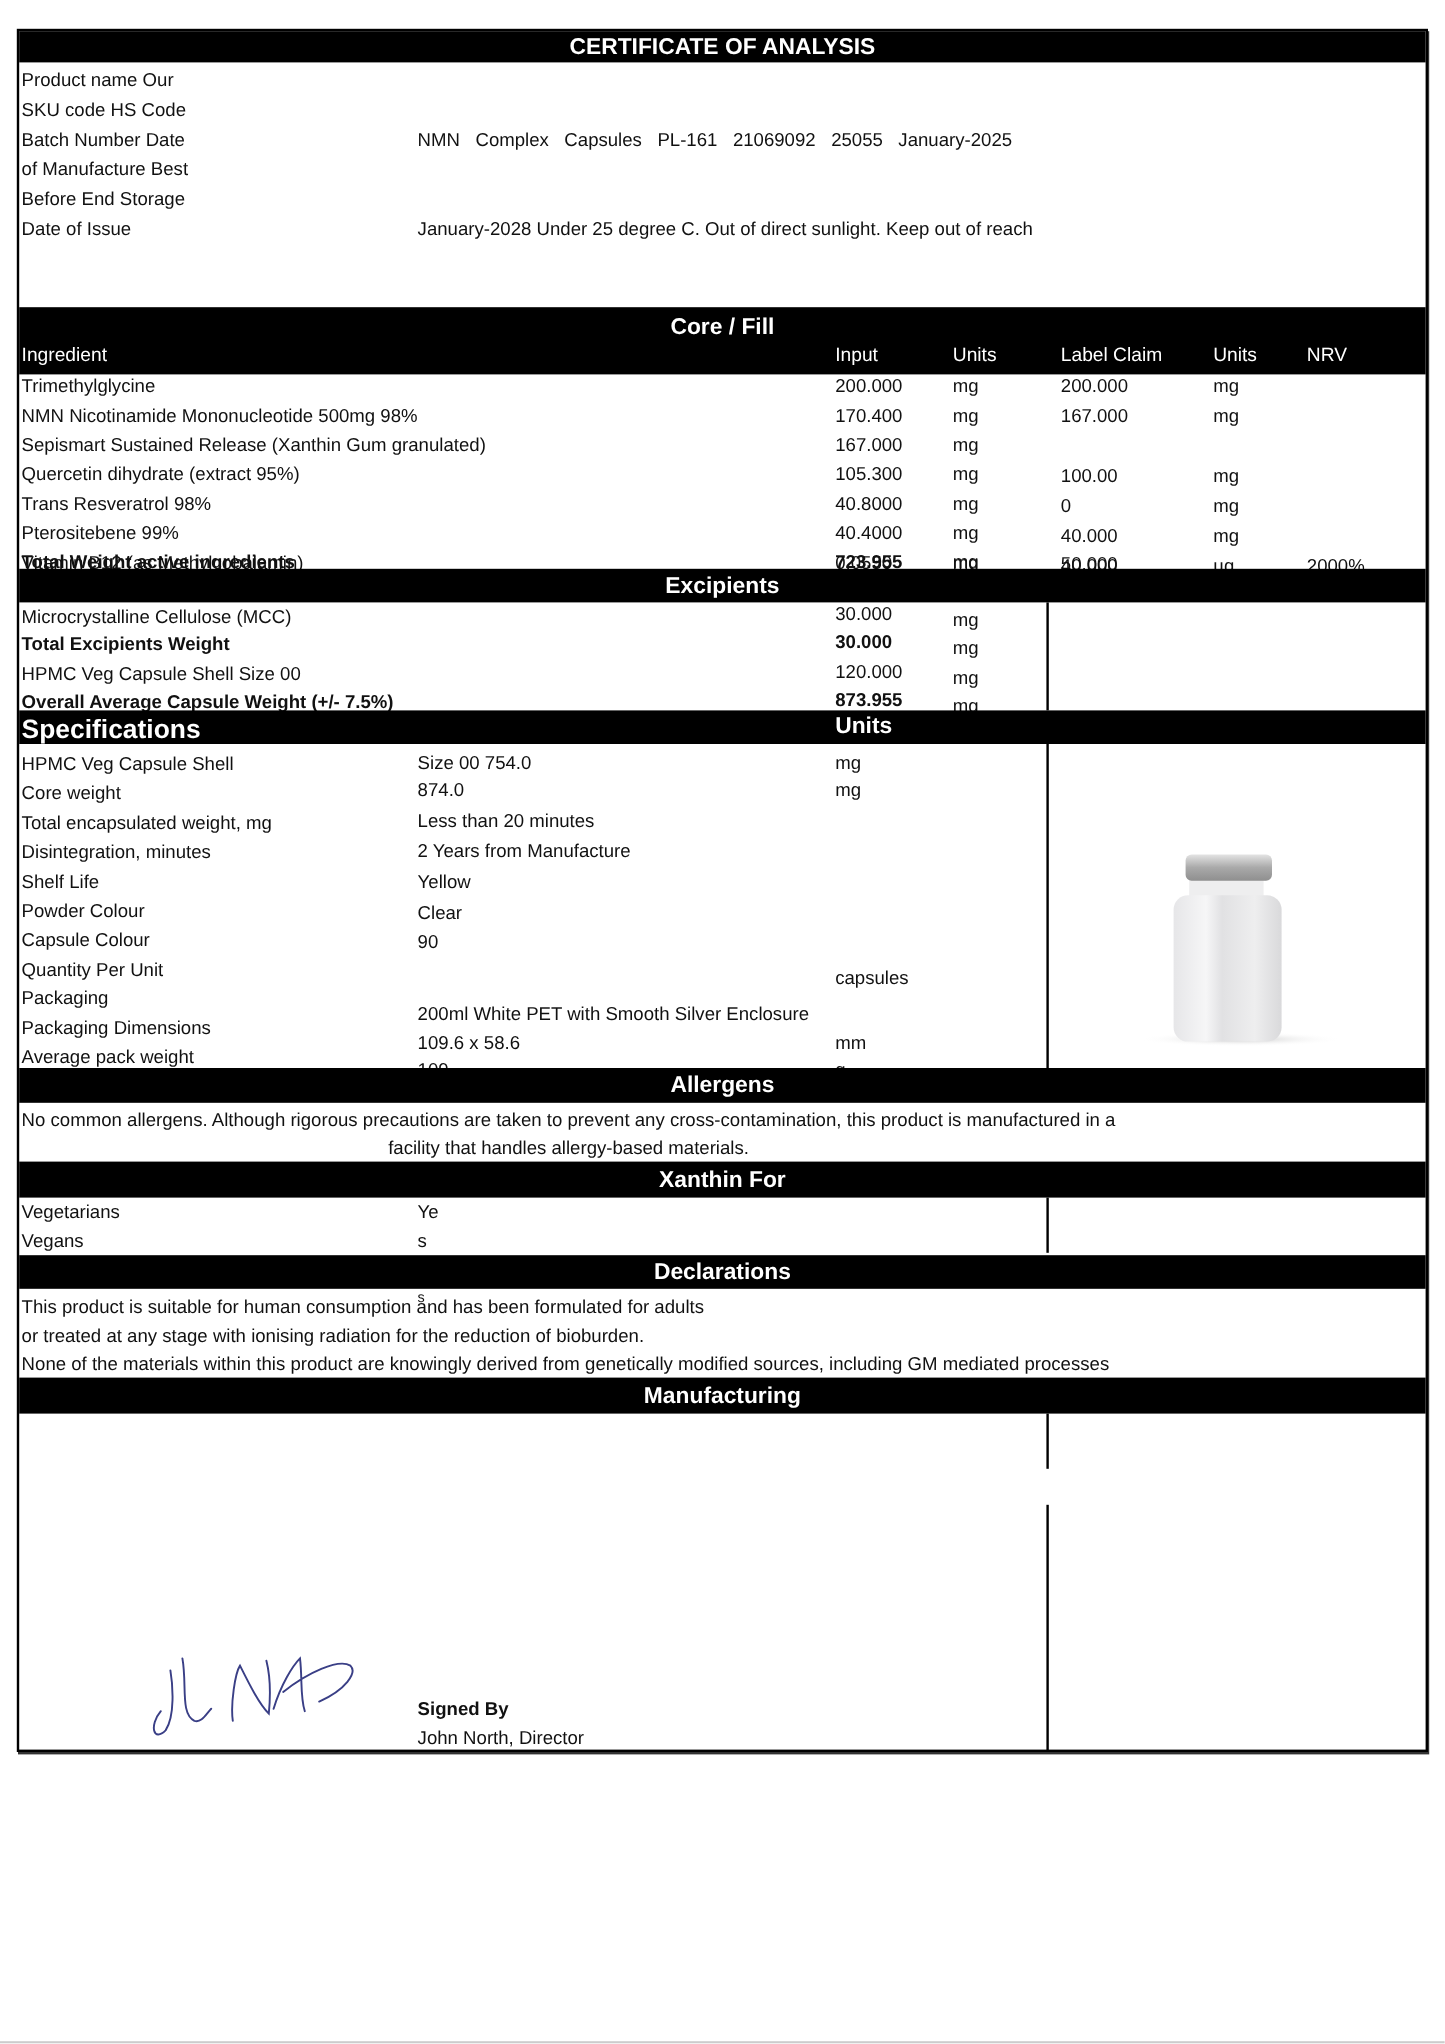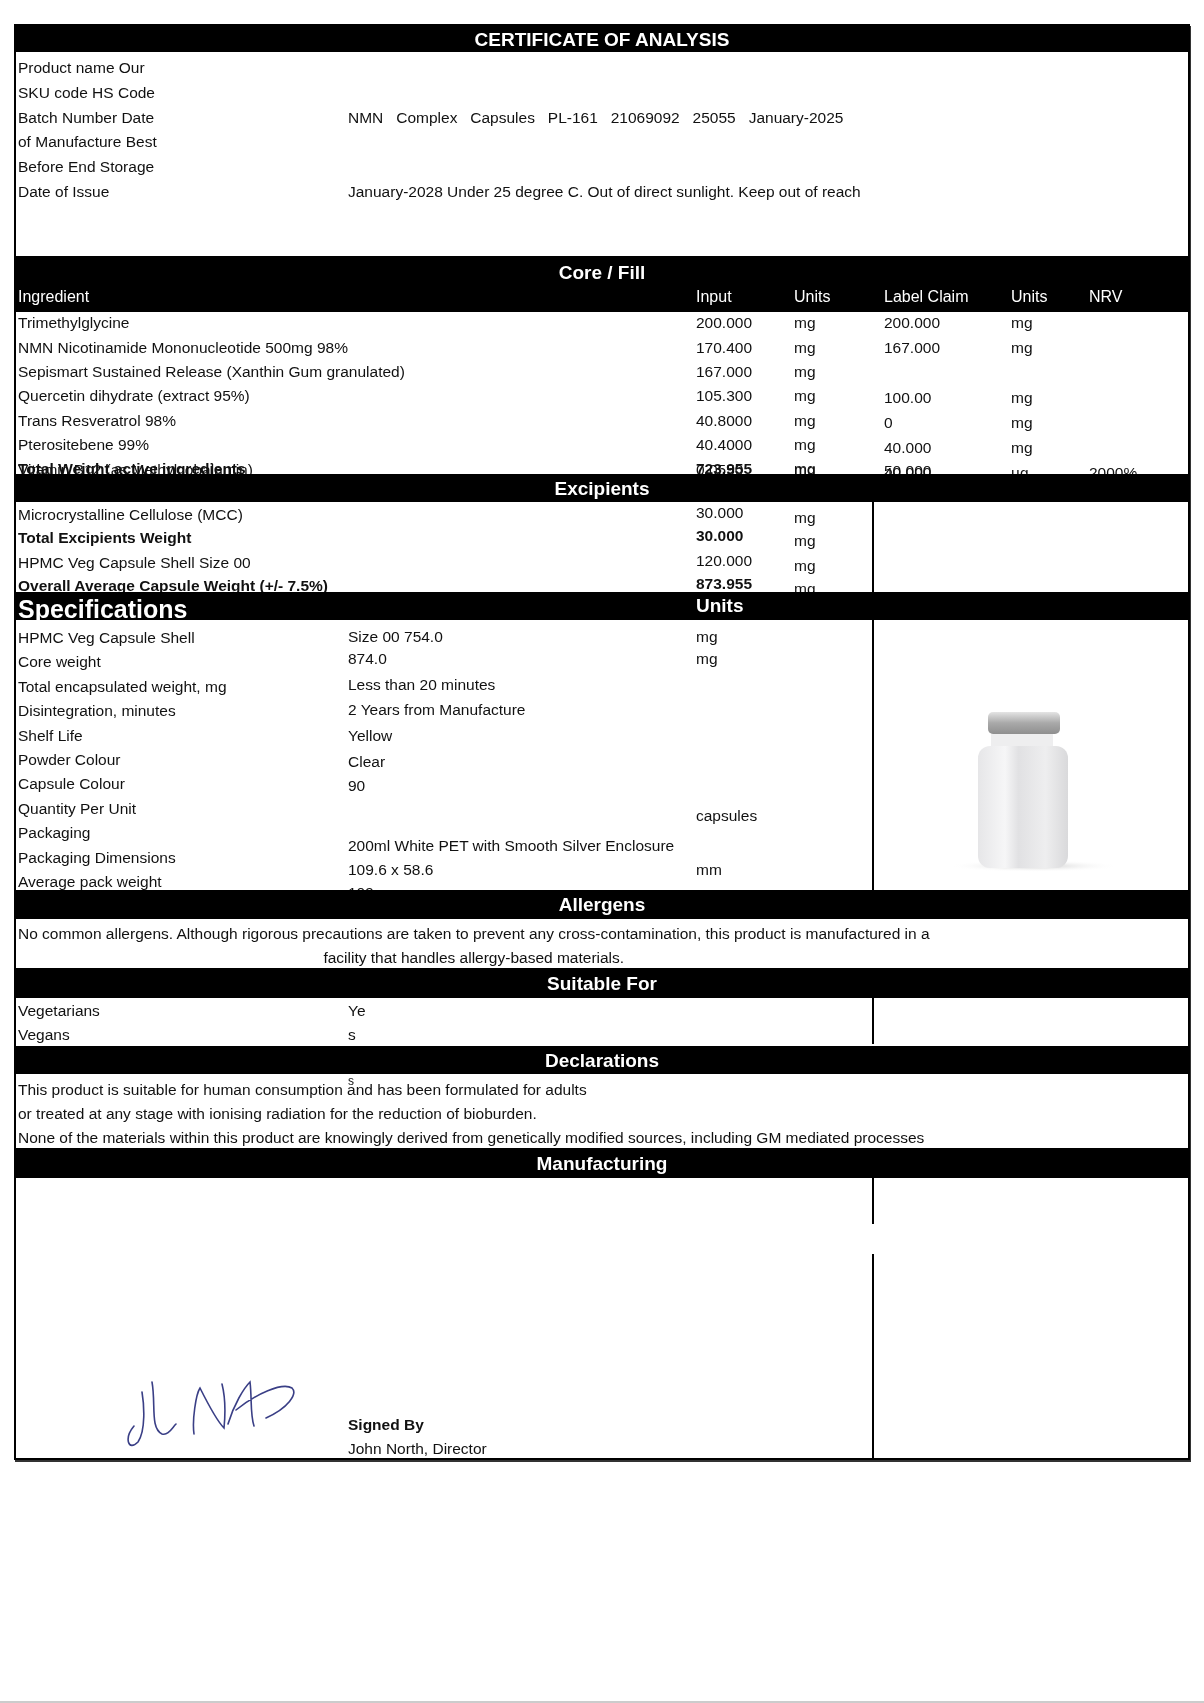--- a/index.html
+++ b/index.html
@@ -132,21 +132,21 @@
         <div class="abs" style="left: 778px; top: 531px;">mg</div>
       </div>
       <div>
         <div class="abs b" style="left: 2px; top: 551px;">Overall Average Capsule Weight (+/- 7.5%)</div>
         <div class="abs b" style="left: 680px; top: 549px;">873.955</div>
         <div class="abs" style="left: 778px; top: 554px;">mg</div>
       </div>
     </div>
 
   <div class="bar" style="top:566px;height:28px;text-align:left;">
-    <span class="hdr-cell" style="left:2px;top:3px;font-size:25px;font-weight:bold;">Specifications</span>
+    <span class="hdr-cell" style="left:2px;top:3px;font-size:22px;font-weight:bold;">Specifications</span>
     <span class="hdr-cell" style="left:680px;top:3px;font-size:19px;font-weight:bold;">Units</span>
   </div>
   <div class="vline" style="left:856px;top:594px;height:270px;"></div>
 
   <div class="abs" style="left:2px;top:600px;line-height:24.4px;">
     <div>HPMC Veg Capsule Shell</div>
     <div>Core weight</div>
     <div>Total encapsulated weight, mg</div>
     <div>Disintegration, minutes</div>
     <div>Shelf Life</div>
@@ -199,21 +199,21 @@
     <rect x="62" y="80" width="90" height="122" rx="12" fill="url(#bodyG)"></rect>
     <rect x="72" y="46" width="72" height="22" rx="5" fill="url(#capG)"></rect>
   </svg>
 
   <div class="bar" style="top:864px;height:29px;line-height:30px;">Allergens</div>
   <div class="abs" style="left:2px;top:896px;line-height:24px;text-align:center;">
     <div>No common allergens. Although rigorous precautions are taken to prevent any cross-contamination, this product is manufactured in a</div>
     <div>facility that handles allergy-based materials.</div>
   </div>
 
-  <div class="bar" style="top:942px;height:30px;line-height:32px;">Suitable For</div>
+  <div class="bar" style="top:942px;height:30px;line-height:32px;">Xanthin For</div>
   <div class="vline" style="left:856px;top:972px;height:46px;"></div>
   <div class="abs" style="left:2px;top:976px;">Vegetarians</div>
   <div class="abs" style="left:332px;top:976px;">Ye</div>
   <div class="abs" style="left:2px;top:1000px;">Vegans</div>
   <div class="abs" style="left:332px;top:1000px;">s</div>
 
   <div class="bar" style="top:1020px;height:28px;line-height:30px;">Declarations</div>
   <div class="abs" style="left:2px;top:1052px;line-height:24px;">
     <div>This product is suitable for human consumption and has been formulated for adults</div>
     <div>or treated at any stage with ionising radiation for the reduction of bioburden.</div>

